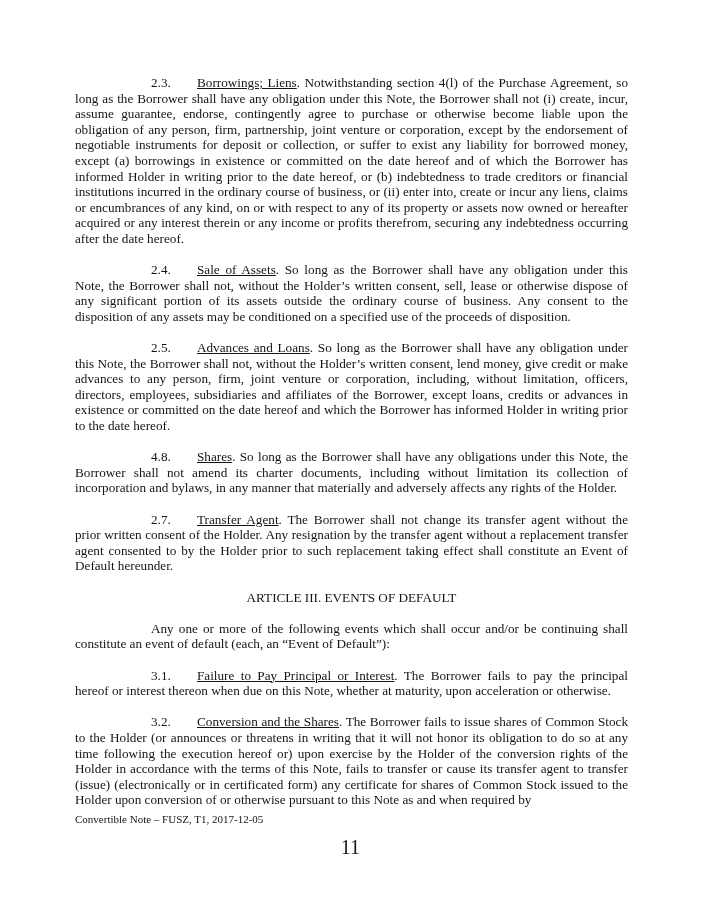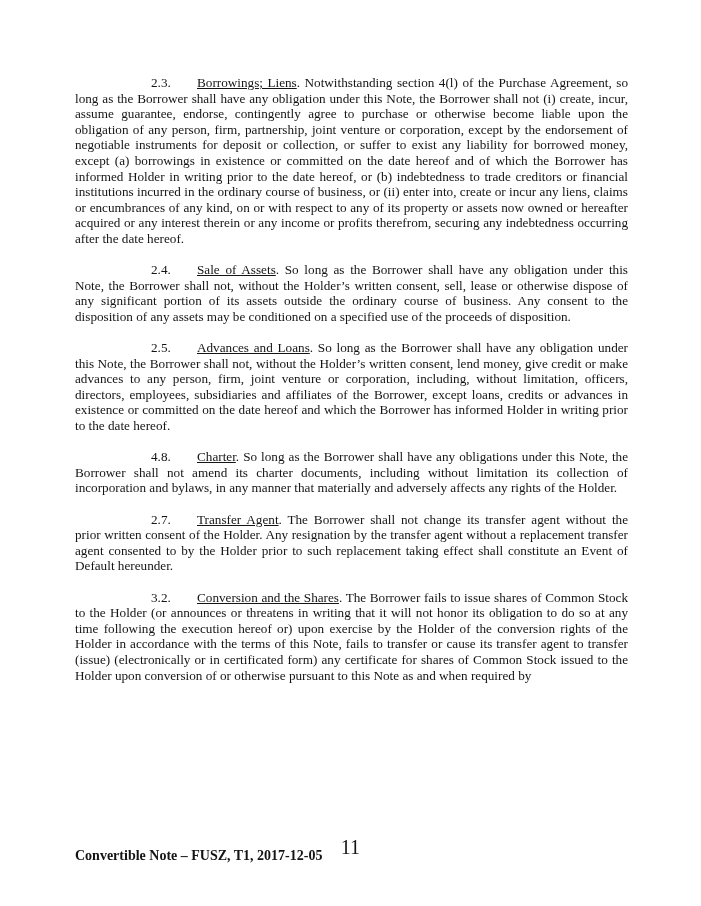--- a/index.html
+++ b/index.html
@@ -11,40 +11,43 @@
     font-size: 13.2px;
     line-height: 15.6px;
   }
   .body-text { position: absolute; left: 75px; width: 553px; top: 75px; }
   .para { text-align: justify; margin: 0 0 15.6px 0; }
   .sec-num { display: inline-block; margin-left: 76px; width: 46px; }
   .sec-title { text-decoration: underline; }
   .indent { display: inline-block; width: 76px; }
   .article { text-align: center; margin: 0 0 15.6px 0; }
   .page-number { position: absolute; left: 0; width: 701px; top: 840px; text-align: center; font-size: 20px; }
-  .footer { position: absolute; left: 75px; top: 848px; font-size: 14px; font-weight: bold; }
+  .footer { position: absolute; left: 75px; top: 812px; font-size: 11px; }
 </style>
 </head>
 <body>
 
 <div class="page">
   <div class="body-text">
 
     <p class="para"><span class="sec-num">2.3.</span><span class="sec-title">Borrowings; Liens</span><span>. Notwithstanding section 4(l) of the Purchase Agreement, so long as the Borrower shall have any obligation under this Note, the Borrower shall not (i) create, incur, assume guarantee, endorse, contingently agree to purchase or otherwise become liable upon the obligation of any person, firm, partnership, joint venture or corporation, except by the endorsement of negotiable instruments for deposit or collection, or suffer to exist any liability for borrowed money, except (a) borrowings in existence or committed on the date hereof and of which the Borrower has informed Holder in writing prior to the date hereof, or (b) indebtedness to trade creditors or financial institutions incurred in the ordinary course of business, or (ii) enter into, create or incur any liens, claims or encumbrances of any kind, on or with respect to any of its property or assets now owned or hereafter acquired or any interest therein or any income or profits therefrom, securing any indebtedness occurring after the date hereof.</span></p>
 
     <p class="para"><span class="sec-num">2.4.</span><span class="sec-title">Sale of Assets</span><span>. So long as the Borrower shall have any obligation under this Note, the Borrower shall not, without the Holder’s written consent, sell, lease or otherwise dispose of any significant portion of its assets outside the ordinary course of business. Any consent to the disposition of any assets may be conditioned on a specified use of the proceeds of disposition.</span></p>
 
     <p class="para"><span class="sec-num">2.5.</span><span class="sec-title">Advances and Loans</span><span>. So long as the Borrower shall have any obligation under this Note, the Borrower shall not, without the Holder’s written consent, lend money, give credit or make advances to any person, firm, joint venture or corporation, including, without limitation, officers, directors, employees, subsidiaries and affiliates of the Borrower, except loans, credits or advances in existence or committed on the date hereof and which the Borrower has informed Holder in writing prior to the date hereof.</span></p>
 
-    <p class="para"><span class="sec-num">4.8.</span><span class="sec-title">Charter</span><span>.  So long as the Borrower shall have any obligations under this Note, the Borrower shall not amend its charter documents, including without limitation its collection of incorporation and bylaws, in any manner that materially and adversely affects any rights of the Holder.</span></p>
+    <p class="para"><span class="sec-num">4.8.</span><span class="sec-title">Shares</span><span>.  So long as the Borrower shall have any obligations under this Note, the Borrower shall not amend its charter documents, including without limitation its collection of incorporation and bylaws, in any manner that materially and adversely affects any rights of the Holder.</span></p>
 
     <p class="para"><span class="sec-num">2.7.</span><span class="sec-title">Transfer Agent</span><span>.  The Borrower shall not change its transfer agent without the prior written consent of the Holder.  Any resignation by the transfer agent without a replacement transfer agent consented to by the Holder prior to such replacement taking effect shall constitute an Event of Default hereunder.</span></p>
 
+    <p class="article">ARTICLE III. EVENTS OF DEFAULT</p>
 
+    <p class="para"><span class="indent"></span><span>Any one or more of the following events which shall occur and/or be continuing shall constitute an event of default (each, an “Event of Default”):</span></p>
 
+    <p class="para"><span class="sec-num">3.1.</span><span class="sec-title">Failure to Pay Principal or Interest</span><span>. The Borrower fails to pay the principal hereof or interest thereon when due on this Note, whether at maturity, upon acceleration or otherwise.</span></p>
 
     <p class="para"><span class="sec-num">3.2.</span><span class="sec-title">Conversion and the Shares</span><span>. The Borrower fails to issue shares of Common Stock to the Holder (or announces or threatens in writing that it will not honor its obligation to do so at any time following the execution hereof or) upon exercise by the Holder of the conversion rights of the Holder in accordance with the terms of this Note, fails to transfer or cause its transfer agent to transfer (issue) (electronically or in certificated form) any certificate for shares of Common Stock issued to the Holder upon conversion of or otherwise pursuant to this Note as and when required by</span></p>
 
   </div>
 
   <div class="page-number">11</div>
   <div class="footer">Convertible Note – FUSZ, T1, 2017-12-05</div>
 </div>
 
 </body></html>

